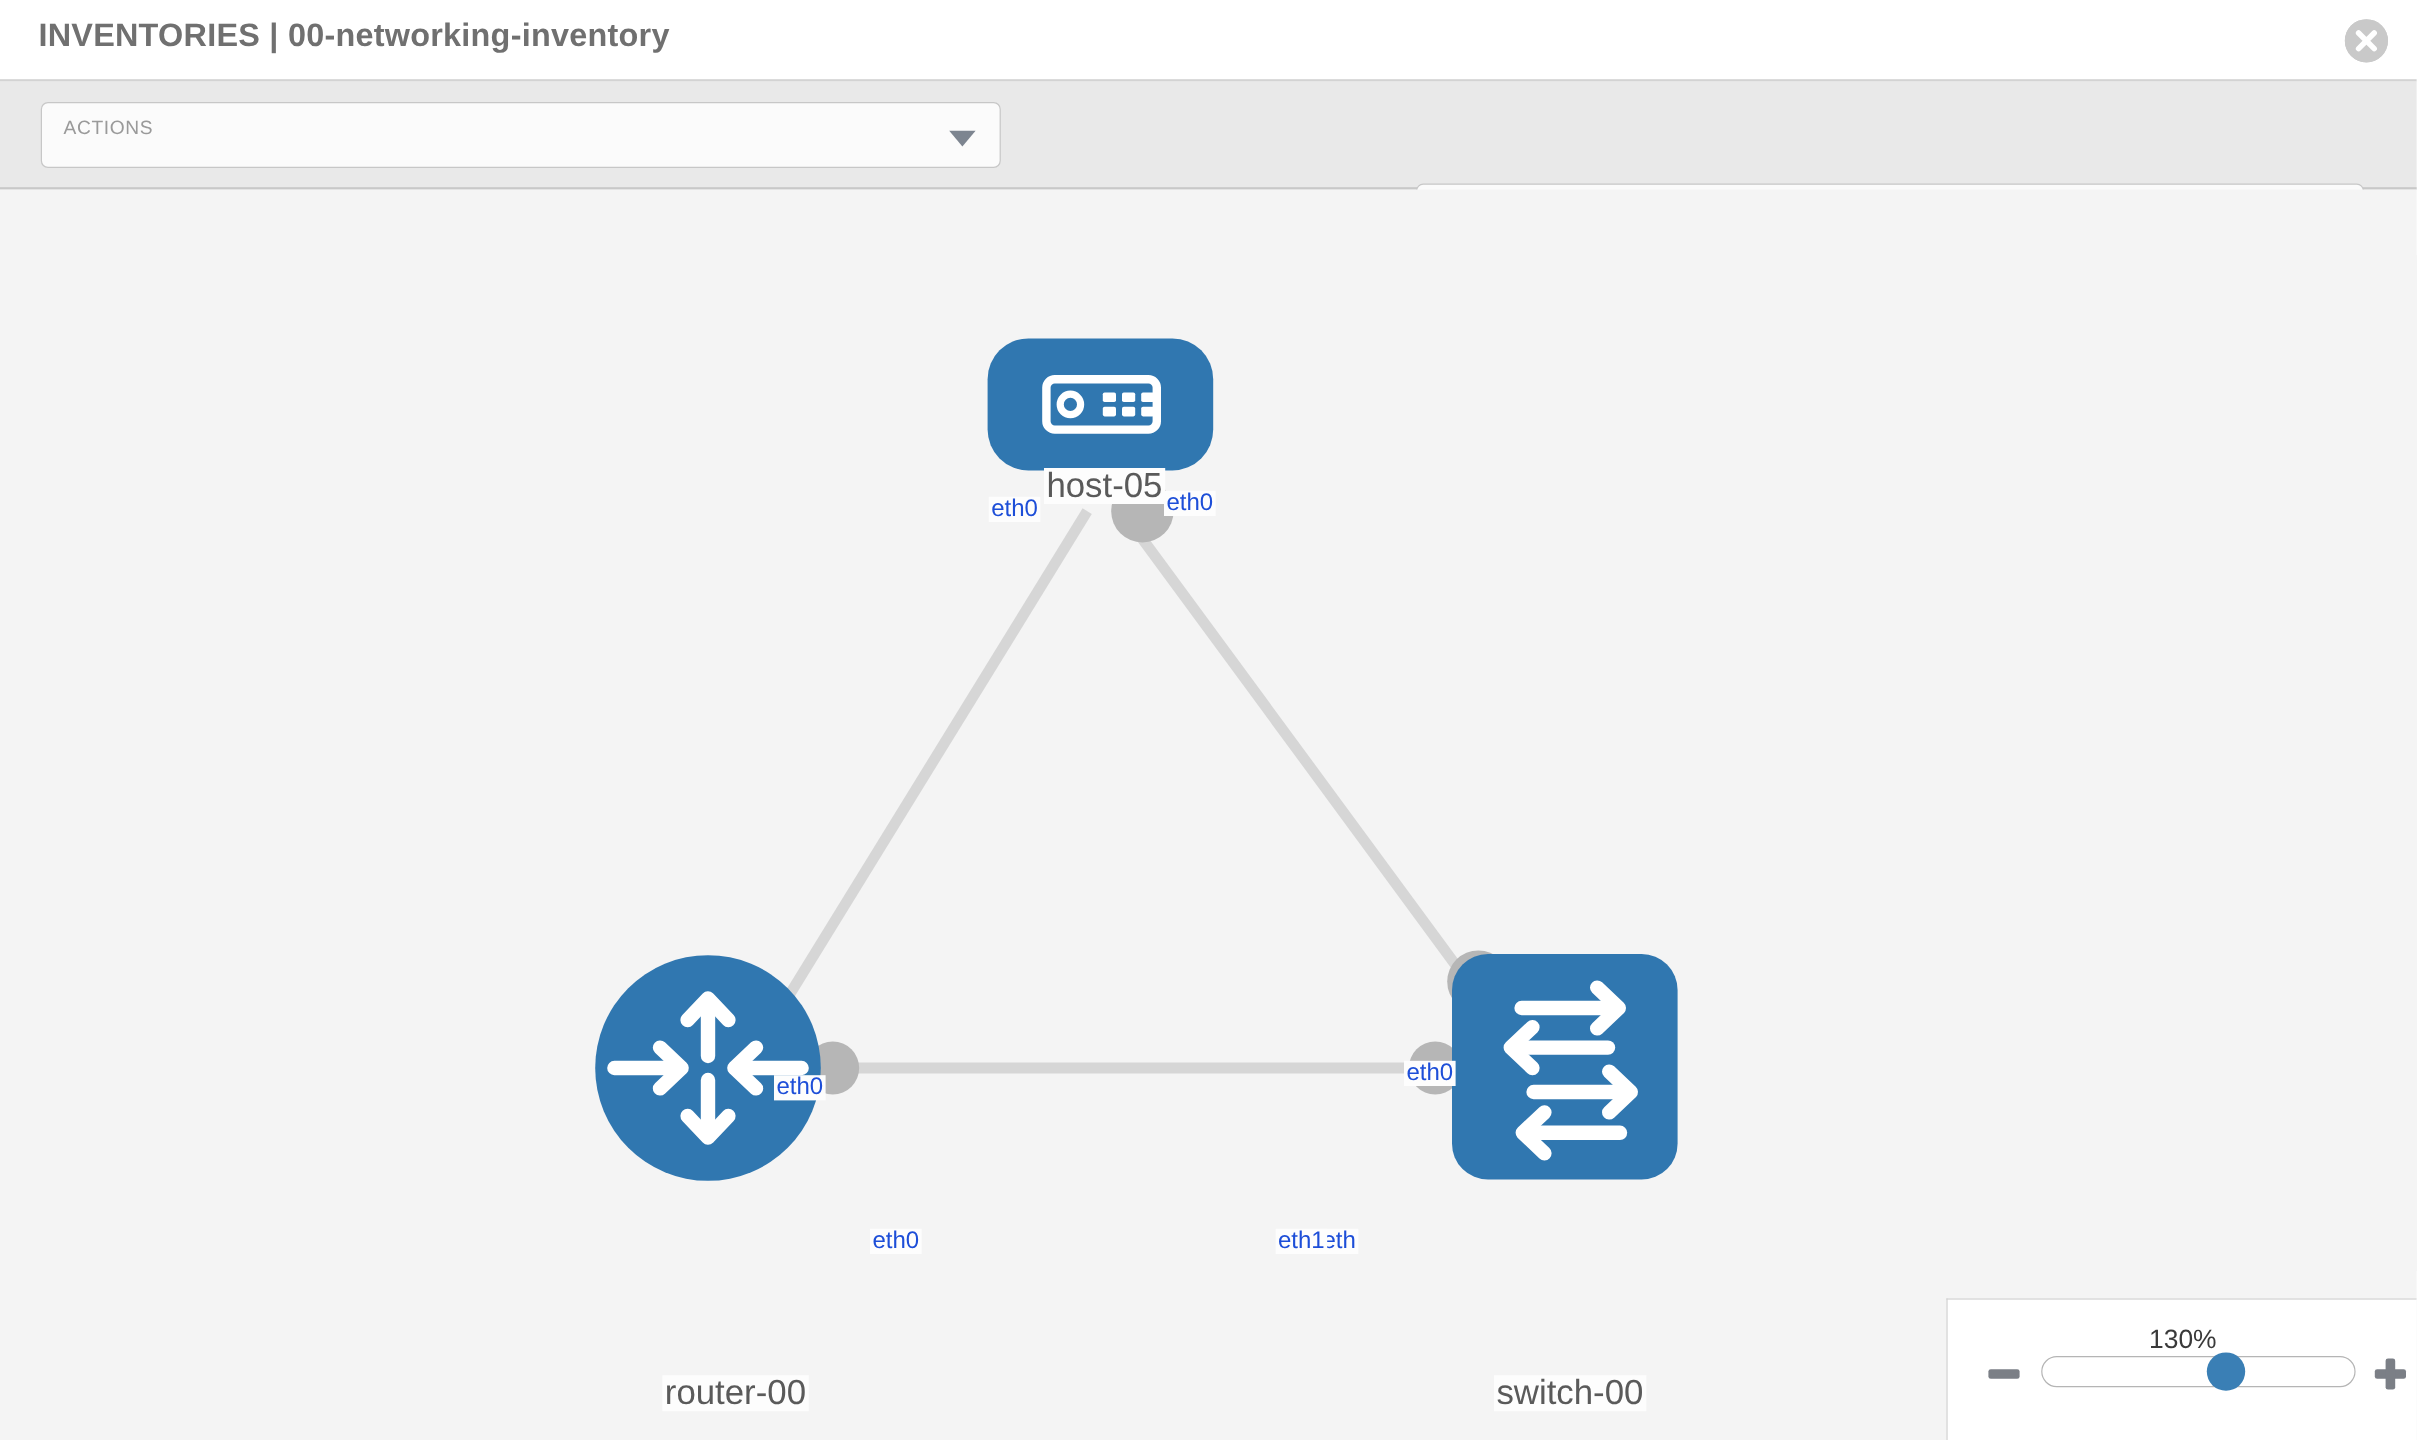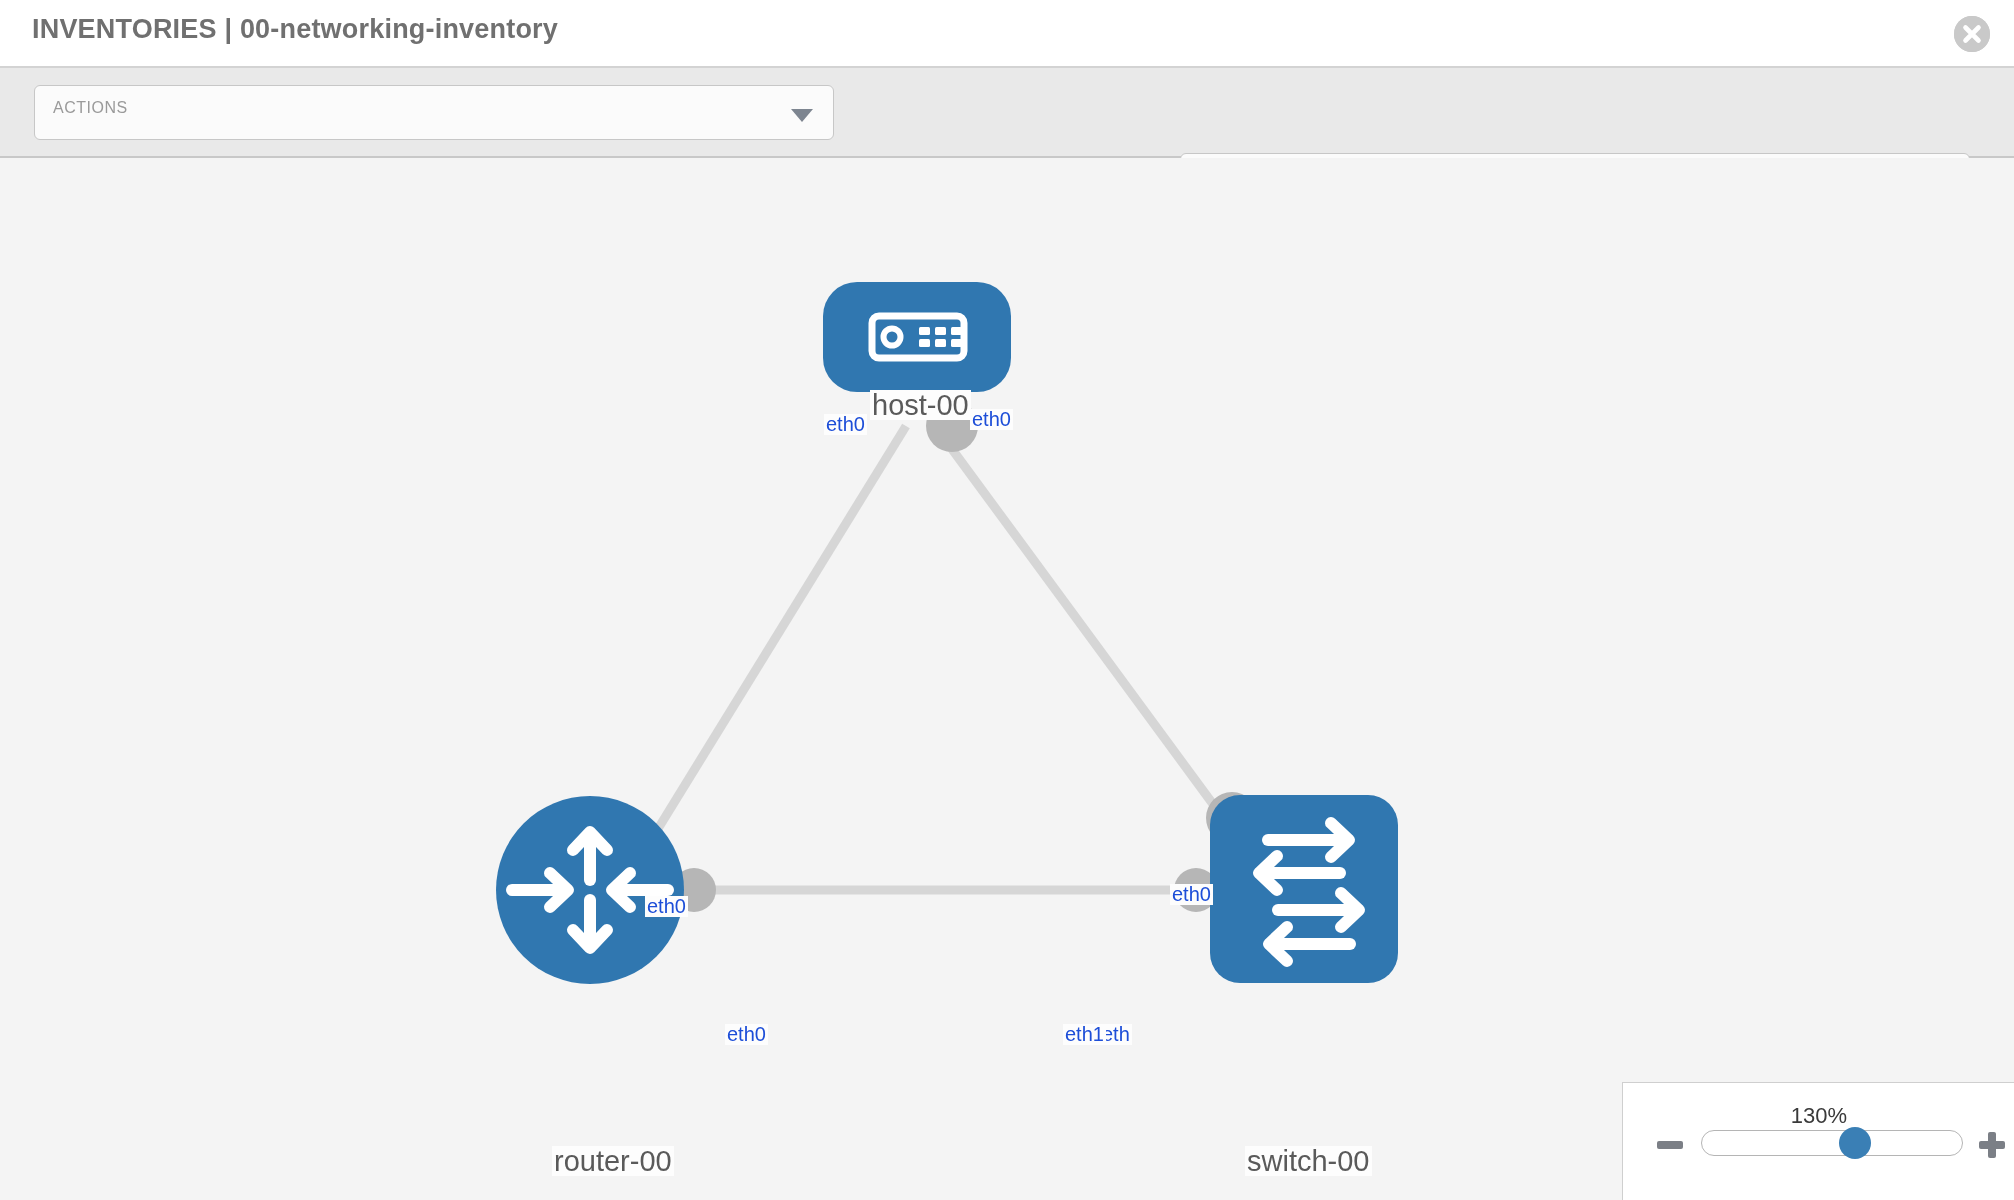--- a/index.html
+++ b/index.html
@@ -366,21 +366,21 @@
     <span class="iface-label" style="left:645px; top:738px;">eth0</span>
 
     <span class="iface-label" style="left:1170px; top:726px;">eth0</span>
 
     <span class="iface-label" style="left:725px; top:866px;">eth0</span>
 
     <span class="iface-label" style="left:1100px; top:866px; background:#fdfdfd;">eth</span>
 
     <span class="iface-label" style="left:1063px; top:866px;">eth1</span>
 
-    <span class="node-label" style="left:870px; top:232px;">host-00</span>
+    <span class="node-label" style="left:870px; top:232px;">host-05</span>
 
     <span class="node-label" style="left:552px; top:988px;">router-00</span>
 
     <span class="node-label" style="left:1245px; top:988px;">switch-00</span>
 
     <div class="zoom-panel" style="left:1622px; top:924px;">
       <div class="zoom-pct">130%</div>
       <div class="zoom-minus" title="Zoom out"></div>
       <div class="zoom-track"></div>
       <div class="zoom-thumb" style="left: 216px;"></div>

